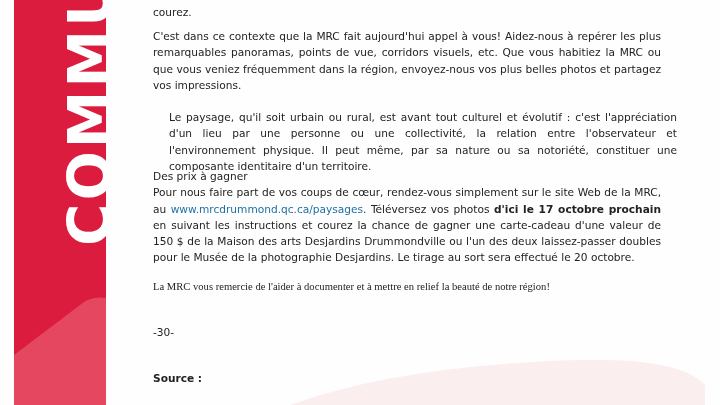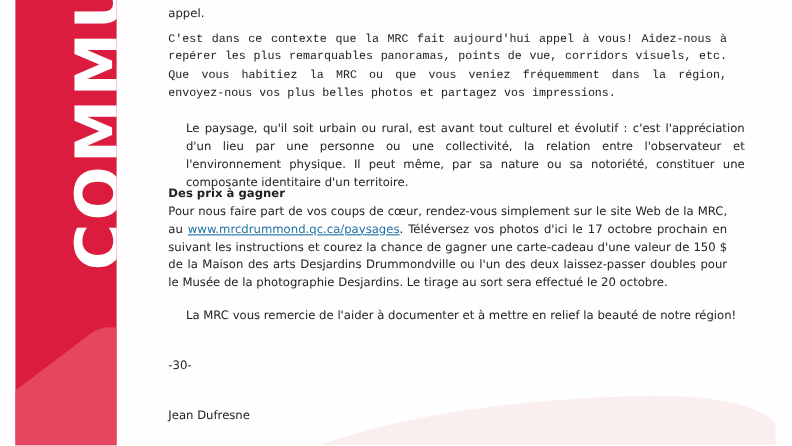--- a/index.html
+++ b/index.html
@@ -29,59 +29,59 @@
     line-height: 48px;
     white-space: nowrap;
   }
   .swoosh { position: absolute; left: 280px; top: 340px; width: 440px; height: 65px; }
   .content {
     position: absolute; left: 153px; top: 0; width: 508px;
     font-size: 10.6px; line-height: 16.3px; text-align: justify;
   }
   .content p { margin: 0; }
   .p-top { position: absolute; top: -12px; left: 0; width: 508px; }
-  .p2 { position: absolute; top: 28px; left: 0; width: 508px; font-family: Liberation Mono, monospace; }
+  .p2 { position: absolute; top: 28px; left: 0; width: 508px; }
   .p3 { position: absolute; top: 109px; left: 16px; width: 508px; }
   .p4 { position: absolute; top: 168px; left: 0; width: 508px; }
-  .p5 { position: absolute; top: 279px; left: 16px; width: 508px; }
-  .heading { font-weight: bold; }
-  a.link { color: #1d6fa5; text-decoration: underline; }
-  .bold { font-weight: normal; }
+  .p5 { position: absolute; top: 279px; left: 0; width: 508px; font-family: Liberation Serif, serif; }
+  .heading { font-weight: normal; }
+  a.link { color: #1d6fa5; }
+  .bold { font-weight: bold; }
   .page-num { position: absolute; top: 324px; left: 0; width: 508px; text-align: left; font-size: 10.6px; }
   .source { position: absolute; top: 370px; left: 0; width: 300px; text-align: left; font-size: 10.6px; line-height: 16px; }
 </style>
 </head>
 <body>
 
 <div class="band">
   <svg class="overlay" viewBox="0 0 92 405" preserveAspectRatio="none">
     <path d="M0 355 L70 302 Q80 296 92 298 L92 405 L0 405 Z" fill="#e4475f"></path>
   </svg>
   <div class="band-text">COMMUNIQUÉ</div>
 </div>
 
 <svg class="swoosh" viewBox="0 0 440 65" preserveAspectRatio="none">
   <path d="M10 65 Q120 25 300 20 Q400 18 425 45 L425 65 Z" fill="#fbeeee"></path>
 </svg>
 
 <div class="content">
   <p class="p-top">
     <span style="visibility:hidden">paysage qui nous entoure afin de mieux le protéger et le mettre en</span><br>
-    <span>appel.</span>
+    <span>courez.</span>
   </p>
 
   <p class="p2">C'est dans ce contexte que la MRC fait aujourd'hui appel à vous! Aidez-nous à repérer les plus remarquables panoramas, points de vue, corridors visuels, etc. Que vous habitiez la MRC ou que vous veniez fréquemment dans la région, envoyez-nous vos plus belles photos et partagez vos impressions.</p>
 
   <p class="p3">Le paysage, qu'il soit urbain ou rural, est avant tout culturel et évolutif : c'est l'appréciation d'un lieu par une personne ou une collectivité, la relation entre l'observateur et l'environnement physique. Il peut même, par sa nature ou sa notoriété, constituer une composante identitaire d'un territoire.</p>
 
   <div class="p4">
     <div class="heading">Des prix à gagner</div>
     <p><span>Pour nous faire part de vos coups de cœur, rendez-vous simplement sur le site Web de la MRC, au </span><a class="link">www.mrcdrummond.qc.ca/paysages</a><span>. Téléversez vos photos </span><span class="bold">d'ici le 17 octobre prochain</span><span> en suivant les instructions et courez la chance de gagner une carte-cadeau d'une valeur de 150 $ de la Maison des arts Desjardins Drummondville ou l'un des deux laissez-passer doubles pour le Musée de la photographie Desjardins. Le tirage au sort sera effectué le 20 octobre.</span></p>
   </div>
 
   <p class="p5">La MRC vous remercie de l'aider à documenter et à mettre en relief la beauté de notre région!</p>
 
   <div class="page-num">-30-</div>
 
   <div class="source">
-    <div>Jean Dufresne</div>
+    <div class="bold">Source :</div>
   </div>
 </div>
 
 </body></html>

